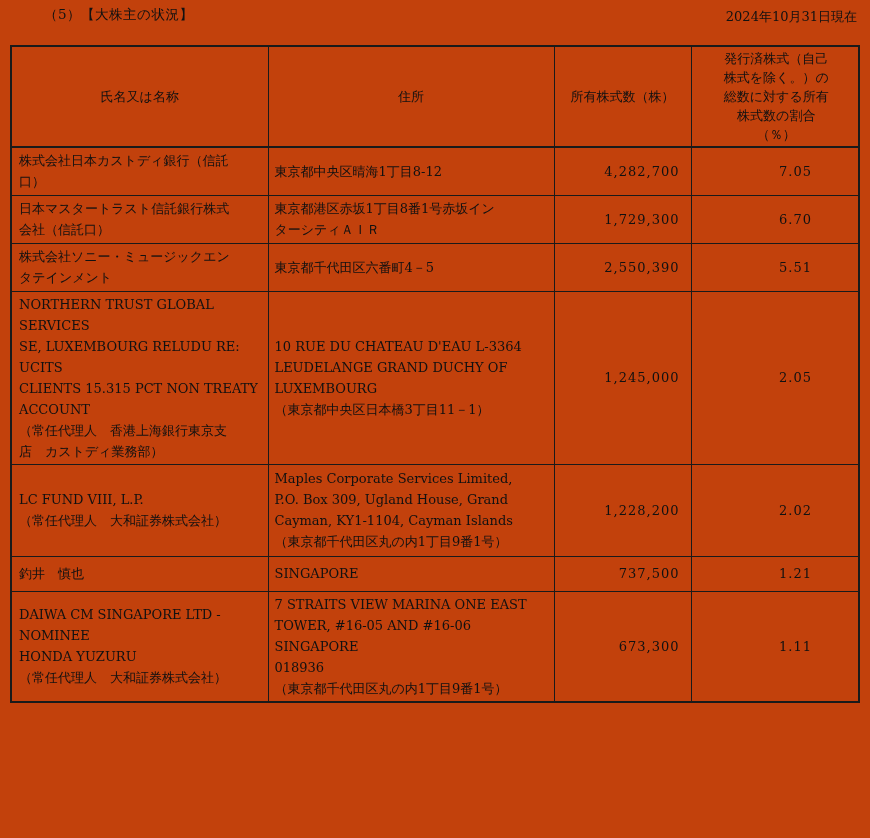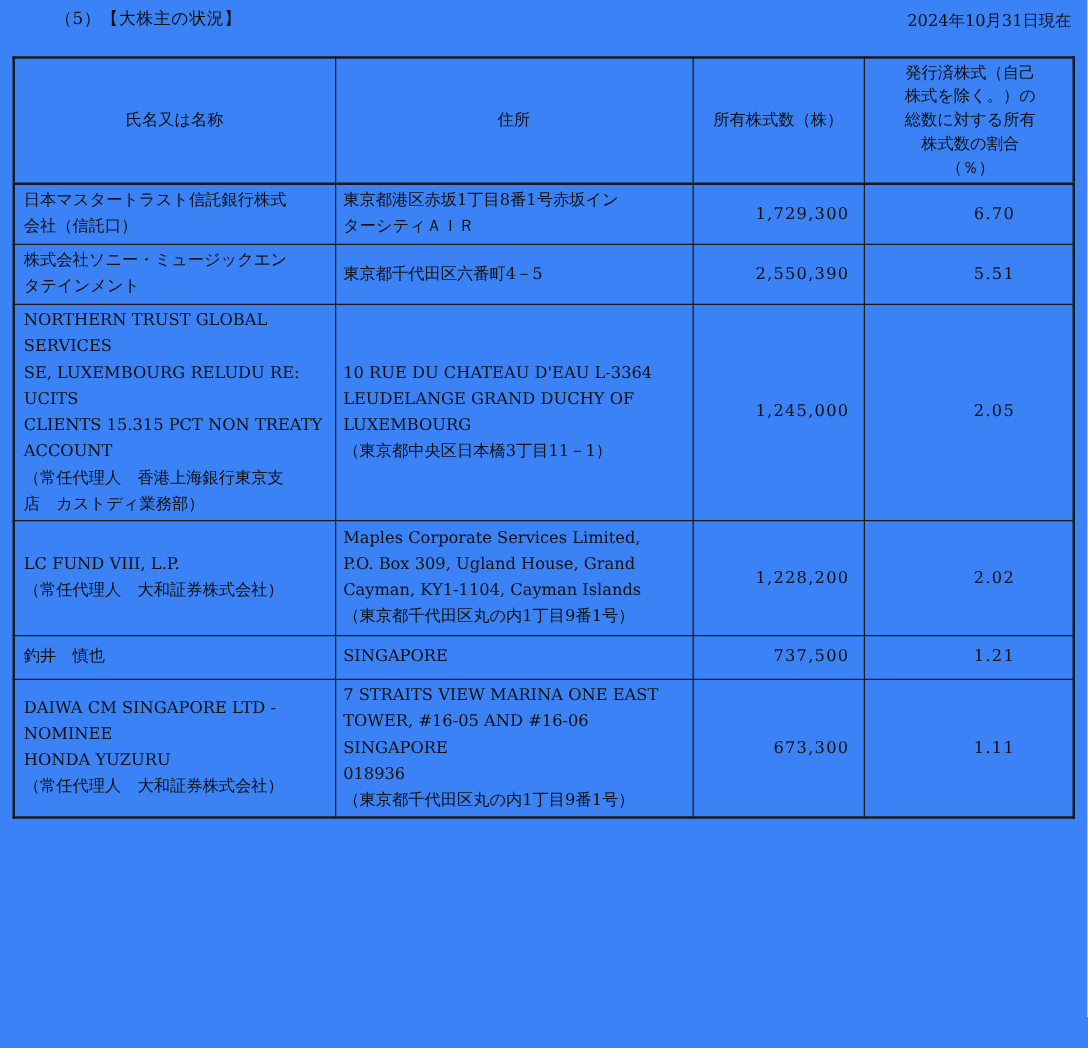--- a/index.html
+++ b/index.html
@@ -6,21 +6,21 @@
     margin: 0;
     padding: 0;
     background: #ffffff;
     width: 870px;
     height: 838px;
   }
   .page {
     position: relative;
     width: 870px;
     height: 838px;
-    background: #3b82f6;
+    background: #c2410c;
     color: #111111;
     font-family: "DejaVu Serif", "Liberation Serif", serif;
   }
   .doc-title {
     position: absolute;
     left: 44px;
     top: 6px;
     font-size: 13.5px;
     letter-spacing: 0.5px;
     white-space: pre;
@@ -93,20 +93,27 @@
         <th>所有株式数（株）</th>
         <th class="ratio-header">発行済株式（自己
 株式を除く。）の
 総数に対する所有
 株式数の割合
 （％）</th>
       </tr>
     </thead>
     <tbody>
         <tr style="height: 48px;">
+    <td class="cell-name">株式会社日本カストディ銀行（信託
+口）</td>
+    <td class="cell-address">東京都中央区晴海1丁目8-12</td>
+    <td class="cell-shares">4,282,700</td>
+    <td class="cell-ratio">7.05</td>
+  </tr>
+        <tr style="height: 48px;">
     <td class="cell-name">日本マスタートラスト信託銀行株式
 会社（信託口）</td>
     <td class="cell-address">東京都港区赤坂1丁目8番1号赤坂イン
 ターシティＡＩＲ</td>
     <td class="cell-shares">1,729,300</td>
     <td class="cell-ratio">6.70</td>
   </tr>
         <tr style="height: 48px;">
     <td class="cell-name">株式会社ソニー・ミュージックエン
 タテインメント</td>

